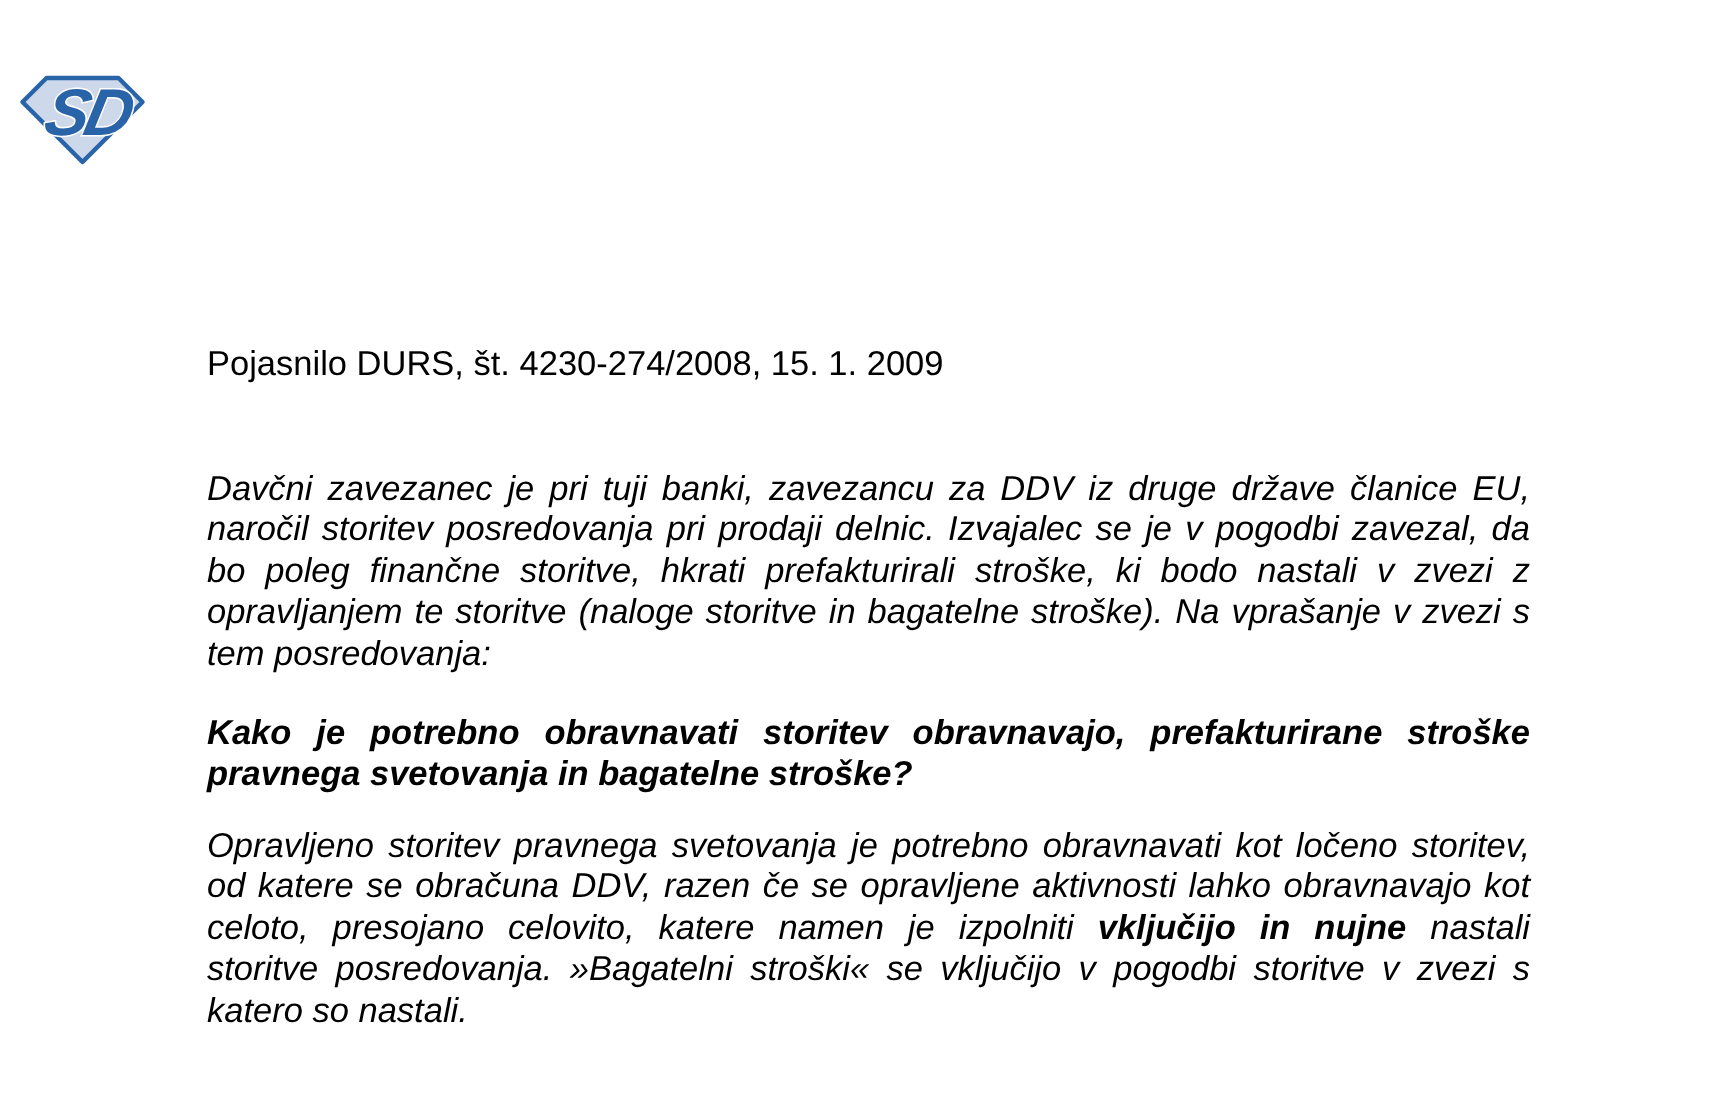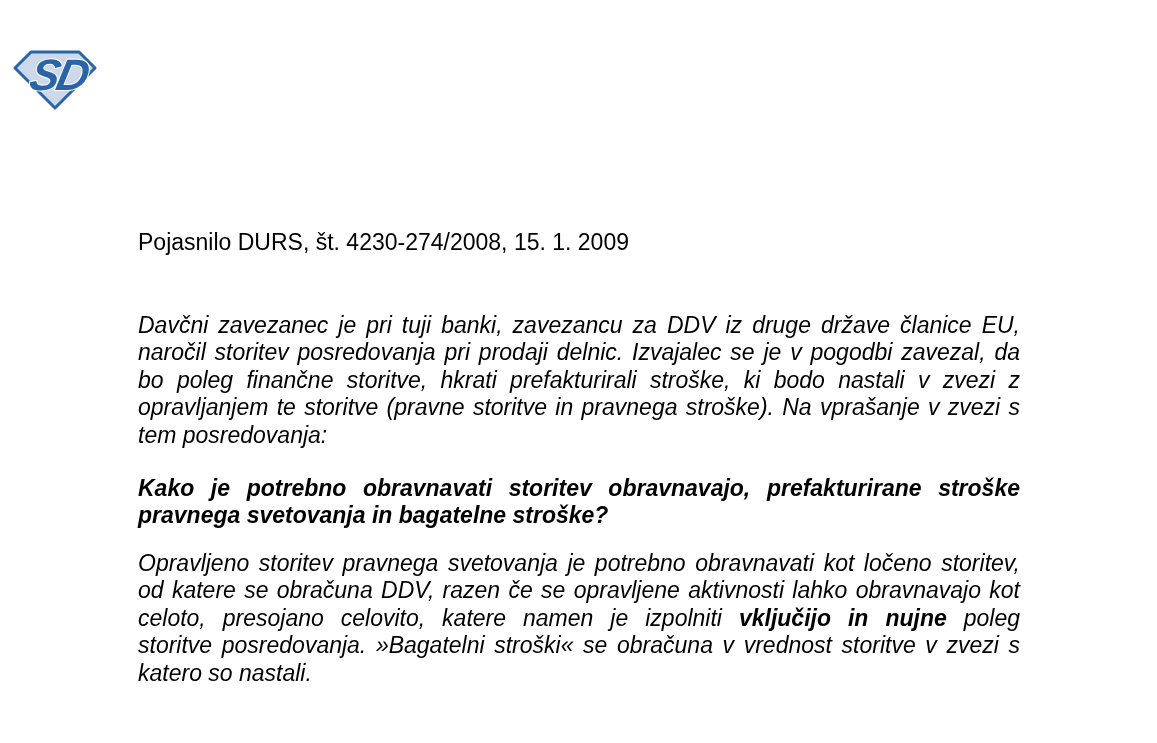--- a/index.html
+++ b/index.html
@@ -76,30 +76,30 @@
     </svg>
   </div>
 
 
   <div class="doc-subtitle">Pojasnilo DURS, št. 4230-274/2008, 15. 1. 2009</div>
 
   <div class="block intro">
     <div class="jline">Davčni zavezanec je pri tuji banki, zavezancu za DDV iz druge države članice EU,</div>
     <div class="jline">naročil storitev posredovanja pri prodaji delnic. Izvajalec se je v pogodbi zavezal, da</div>
     <div class="jline">bo poleg finančne storitve, hkrati prefakturirali stroške, ki bodo nastali v zvezi z</div>
-    <div class="jline">opravljanjem te storitve (pravne storitve in pravnega stroške). Na vprašanje v zvezi s</div>
+    <div class="jline">opravljanjem te storitve (naloge storitve in bagatelne stroške). Na vprašanje v zvezi s</div>
     <div class="jline last">tem posredovanja:</div>
   </div>
 
   <div class="block question">
     <div class="jline">Kako je potrebno obravnavati storitev obravnavajo, prefakturirane stroške</div>
     <div class="jline last">pravnega svetovanja in bagatelne stroške?</div>
   </div>
 
   <div class="block answer">
     <div class="jline">Opravljeno storitev pravnega svetovanja je potrebno obravnavati kot ločeno storitev,</div>
     <div class="jline">od katere se obračuna DDV, razen če se opravljene aktivnosti lahko obravnavajo kot</div>
-    <div class="jline"><span>celoto, presojano celovito, katere namen je izpolniti </span><span class="b">vključijo in nujne</span><span> poleg</span></div>
-    <div class="jline">storitve posredovanja. »Bagatelni stroški« se obračuna v vrednost storitve v zvezi s</div>
+    <div class="jline"><span>celoto, presojano celovito, katere namen je izpolniti </span><span class="b">vključijo in nujne</span><span> nastali</span></div>
+    <div class="jline">storitve posredovanja. »Bagatelni stroški« se vključijo v pogodbi storitve v zvezi s</div>
     <div class="jline last">katero so nastali.</div>
   </div>
 
 </div>
 
 </body></html>

